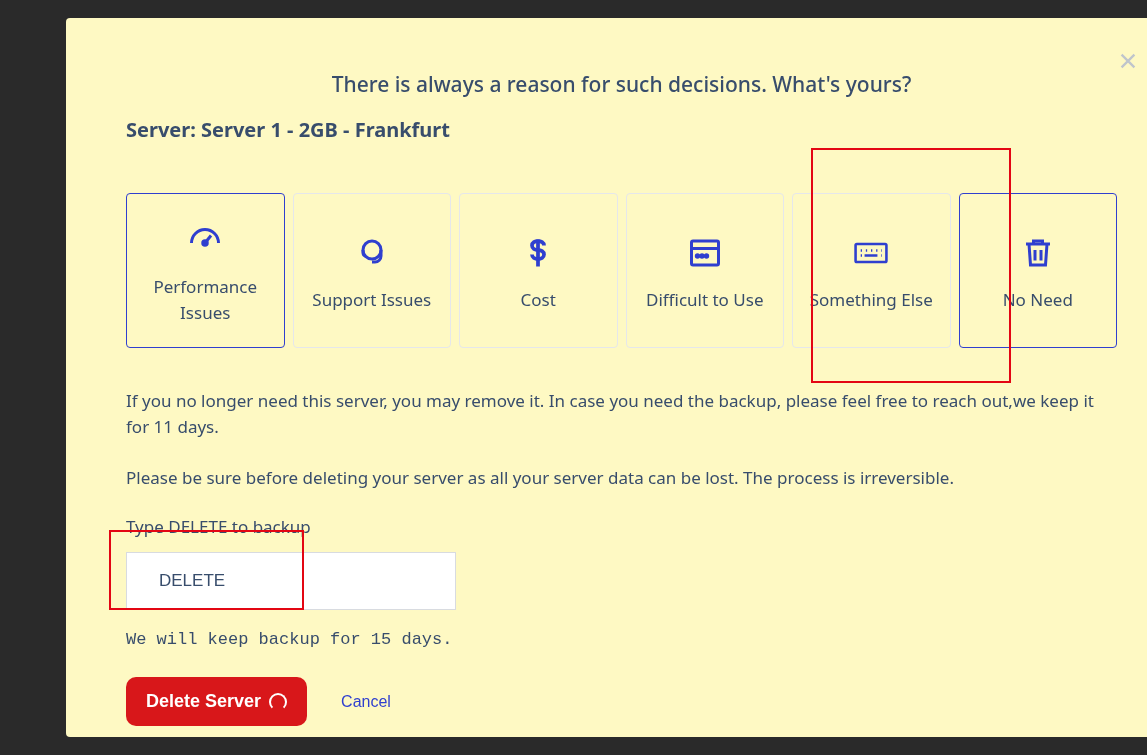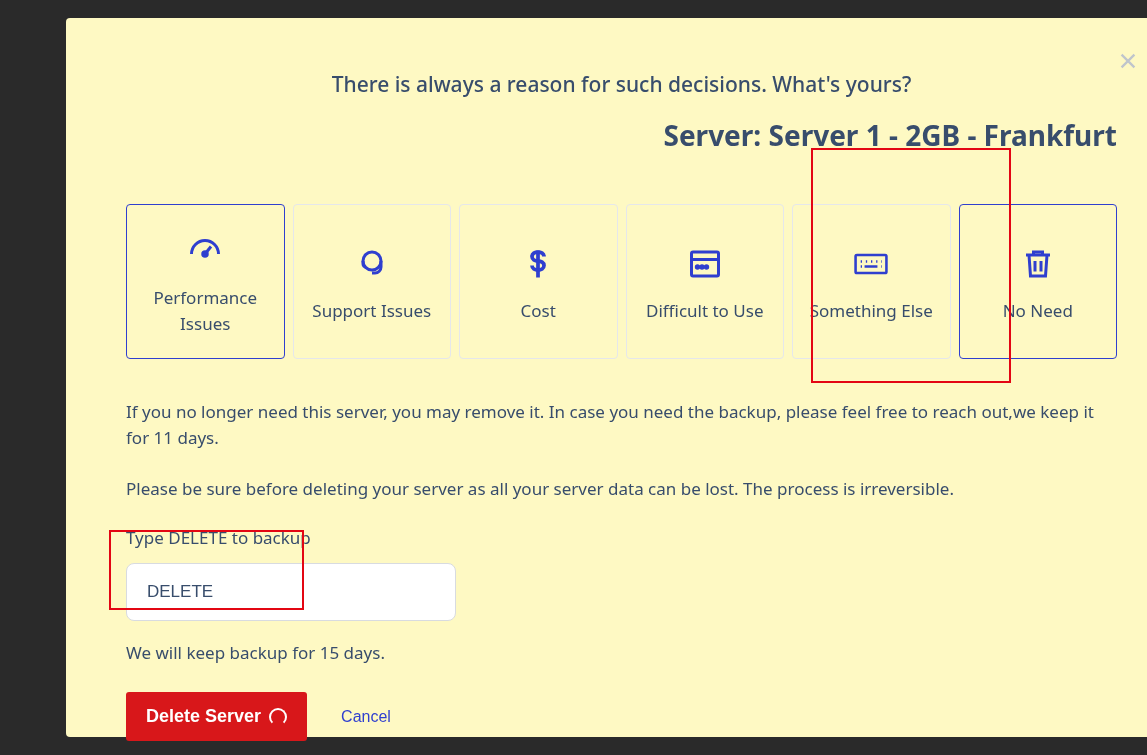--- a/index.html
+++ b/index.html
@@ -30,23 +30,23 @@
       background: none; border: none;
     }
     .title {
       text-align: center;
       color: #384d6c;
       font-size: 21px;
       font-weight: 500;
       margin-top: 4px;
     }
     .subtitle {
-      text-align: right;
-      color: #384d6c;
-      font-size: 28px;
+      text-align: left;
+      color: #384d6c;
+      font-size: 20px;
       font-weight: 700;
       margin-top: 18px;
     }
     .cards {
       display: flex;
       gap: 8px;
       margin-top: 50px;
     }
     .card {
       flex: 1;
@@ -85,41 +85,42 @@
     .confirm-label {
       color: #384d6c;
       font-size: 17px;
       margin-top: 24px;
     }
     .confirm-input {
       margin-top: 14px;
       width: 330px;
       height: 58px;
       border: 1px solid #d8dbe0;
-      border-radius: 8px;
-      font-size: 17px;
-      padding: 0 20px;
+      border-radius: 0;
+      font-size: 17px;
+      padding: 0 32px;
       color: #384d6c;
     }
     .backup-note {
       color: #384d6c;
       font-size: 17px;
       margin-top: 20px;
+      font-family: Liberation Mono, monospace;
     }
     .actions {
       margin-top: 28px;
       display: flex;
       align-items: center;
       gap: 34px;
     }
     .delete-btn {
       background: #d8171a;
       color: #fff;
       border: none;
-      border-radius: 3px;
+      border-radius: 10px;
       font-size: 18px;
       font-weight: 600;
       padding: 14px 20px;
       cursor: pointer;
       display: flex;
       align-items: center;
       gap: 8px;
     }
     .delete-btn .spinner {
       width: 18px; height: 18px;

